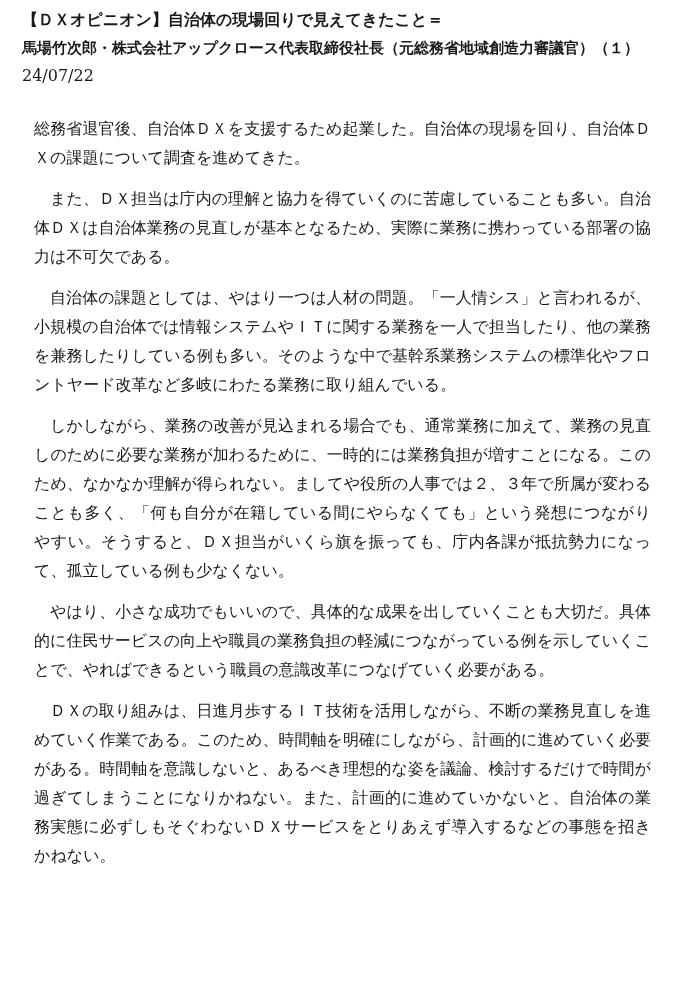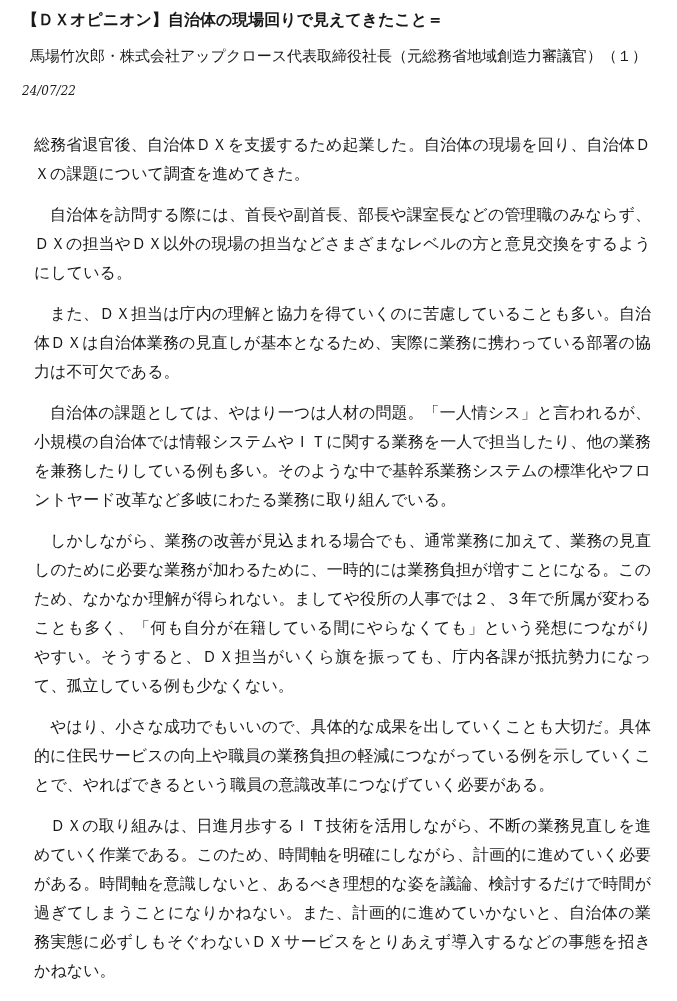--- a/index.html
+++ b/index.html
@@ -24,30 +24,29 @@
   .doc-title {
     font-size: 16px;
     line-height: 28px;
     font-weight: bold;
     margin: 0;
     white-space: nowrap;
   }
   .doc-byline {
     font-size: 15px;
     line-height: 28px;
-    font-weight: normal;
-    margin: 8px;
+    font-weight: bold;
+    margin: 0;
     white-space: nowrap;
   }
   .doc-date {
-    font-size: 12px;
+    font-size: 16px;
     line-height: 27px;
     font-weight: normal;
     margin: 0;
-    font-style: italic;
   }
   .article-body {
     margin-top: 25px;
   }
   .article-body p {
     margin: 12px;
     font-size: 16px;
     line-height: 29px;
     text-align: justify;
     word-break: break-all;
@@ -58,21 +57,20 @@
 
 <div class="page">
   <div class="doc-header">
     <p class="doc-title">【ＤＸオピニオン】自治体の現場回りで見えてきたこと＝</p>
     <p class="doc-byline">馬場竹次郎・株式会社アップクロース代表取締役社長（元総務省地域創造力審議官）（１）</p>
     <p class="doc-date">24/07/22</p>
   </div>
 
   <div class="article-body">
     <p>総務省退官後、自治体ＤＸを支援するため起業した。自治体の現場を回り、自治体ＤＸの課題について調査を進めてきた。</p>
-    <p>　自治体を訪問する際には、首長や副首長、部長や課室長などの管理職のみならず、ＤＸの担当やＤＸ以外の現場の担当などさまざまなレベルの方と意見交換をするようにしている。</p>
     <p>　また、ＤＸ担当は庁内の理解と協力を得ていくのに苦慮していることも多い。自治体ＤＸは自治体業務の見直しが基本となるため、実際に業務に携わっている部署の協力は不可欠である。</p>
     <p>　自治体の課題としては、やはり一つは人材の問題。「一人情シス」と言われるが、小規模の自治体では情報システムやＩＴに関する業務を一人で担当したり、他の業務を兼務したりしている例も多い。そのような中で基幹系業務システムの標準化やフロントヤード改革など多岐にわたる業務に取り組んでいる。</p>
     <p>　しかしながら、業務の改善が見込まれる場合でも、通常業務に加えて、業務の見直しのために必要な業務が加わるために、一時的には業務負担が増すことになる。このため、なかなか理解が得られない。ましてや役所の人事では２、３年で所属が変わることも多く、「何も自分が在籍している間にやらなくても」という発想につながりやすい。そうすると、ＤＸ担当がいくら旗を振っても、庁内各課が抵抗勢力になって、孤立している例も少なくない。</p>
     <p>　やはり、小さな成功でもいいので、具体的な成果を出していくことも大切だ。具体的に住民サービスの向上や職員の業務負担の軽減につながっている例を示していくことで、やればできるという職員の意識改革につなげていく必要がある。</p>
     <p>　ＤＸの取り組みは、日進月歩するＩＴ技術を活用しながら、不断の業務見直しを進めていく作業である。このため、時間軸を明確にしながら、計画的に進めていく必要がある。時間軸を意識しないと、あるべき理想的な姿を議論、検討するだけで時間が過ぎてしまうことになりかねない。また、計画的に進めていかないと、自治体の業務実態に必ずしもそぐわないＤＸサービスをとりあえず導入するなどの事態を招きかねない。</p>
 
   </div>
 </div>
 
 </body></html>

